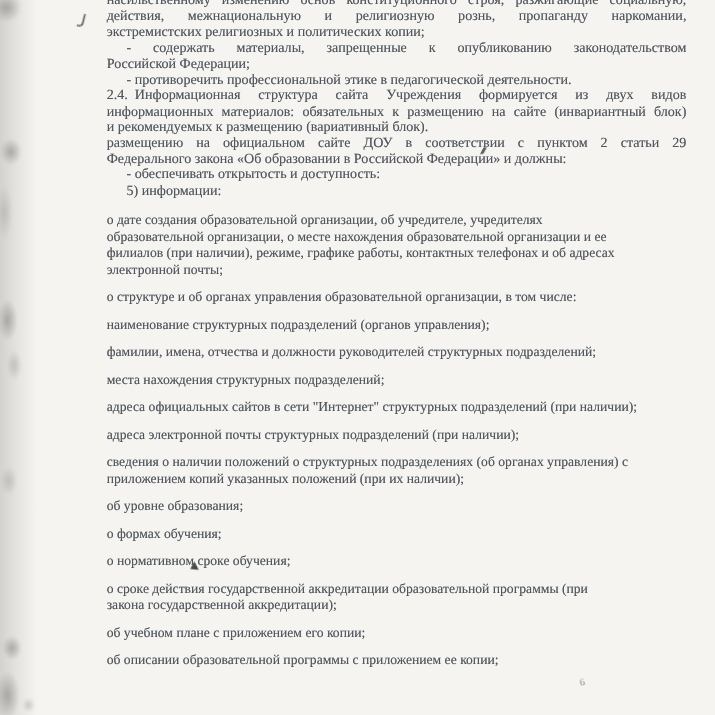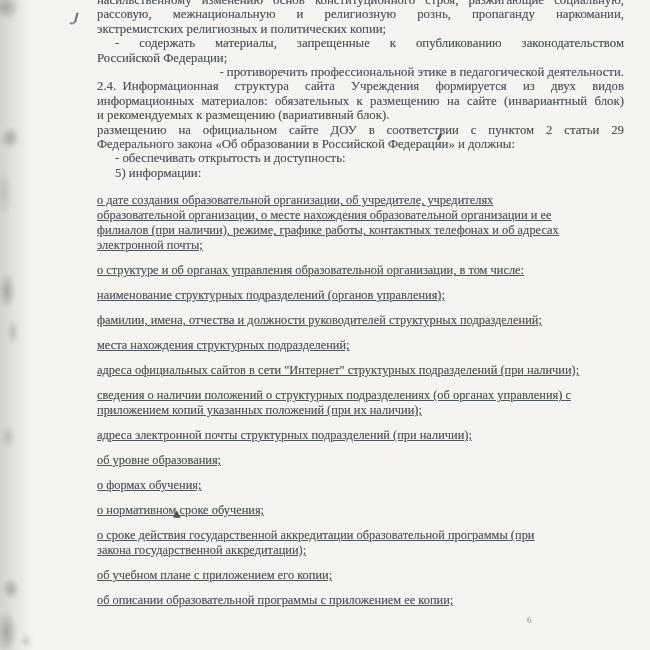--- a/index.html
+++ b/index.html
@@ -55,21 +55,20 @@
     text-align-last: justify;
   }
   .list-block {
     margin-top: 13px;
     font-size: 12.4px;
     line-height: 15px;
   }
   .list-item {
     white-space: pre;
     margin-bottom: 10px;
-    text-decoration: underline;
   }
   
   .mark-hook {
     position: absolute;
     left: 71px; top: 12px;
     width: 4px; height: 11px;
     border-right: 2px solid rgba(60,62,68,0.75);
     border-bottom: 2px solid rgba(60,62,68,0.6);
     border-radius: 0 0 5px 0;
     transform: rotate(14deg);
@@ -123,29 +122,29 @@
   <div class="mark-caret"></div>
   <div class="mark-arrow"></div>
   <div class="page-mark">6</div>
 
   <div class="content">
 
     <div class="top-block">
 
         <div class="line jl">насильственному изменению основ конституционного строя, разжигающие социальную,</div>
 
-        <div class="line jl">рассовую, межнациональную и религиозную рознь, пропаганду наркомании,</div>
+        <div class="line jl">действия, межнациональную и религиозную рознь, пропаганду наркомании,</div>
 
         <div class="line">экстремистских религиозных и политических копии;</div>
 
         <div class="line jl" style="padding-left: 18px;">- содержать материалы, запрещенные к опубликованию законодательством</div>
 
         <div class="line">Российской Федерации;</div>
 
-        <div class="line" style="padding-left: 18px; text-align: right;">- противоречить профессиональной этике в педагогической деятельности.</div>
+        <div class="line" style="padding-left: 18px;">- противоречить профессиональной этике в педагогической деятельности.</div>
 
         <div class="line jl">2.4. Информационная структура сайта Учреждения формируется из двух видов</div>
 
         <div class="line jl">информационных материалов: обязательных к размещению на сайте (инвариантный блок)</div>
 
         <div class="line">и рекомендуемых к размещению (вариативный блок).</div>
 
 
         <div class="line jl">размещению на официальном сайте ДОУ в соответствии с пунктом 2 статьи 29</div>
 
@@ -166,24 +165,24 @@
         <div class="list-item">о структуре и об органах управления образовательной организации, в том числе:</div>
 
         <div class="list-item">наименование структурных подразделений (органов управления);</div>
 
         <div class="list-item">фамилии, имена, отчества и должности руководителей структурных подразделений;</div>
 
         <div class="list-item">места нахождения структурных подразделений;</div>
 
         <div class="list-item">адреса официальных сайтов в сети "Интернет" структурных подразделений (при наличии);</div>
 
+        <div class="list-item">адреса электронной почты структурных подразделений (при наличии);</div>
+
         <div class="list-item">сведения о наличии положений о структурных подразделениях (об органах управления) с
 приложением копий указанных положений (при их наличии);</div>
-
-        <div class="list-item">адреса электронной почты структурных подразделений (при наличии);</div>
 
         <div class="list-item">об уровне образования;</div>
 
         <div class="list-item">о формах обучения;</div>
 
         <div class="list-item">о нормативном сроке обучения;</div>
 
         <div class="list-item">о сроке действия государственной аккредитации образовательной программы (при
 закона государственной аккредитации);</div>
 

